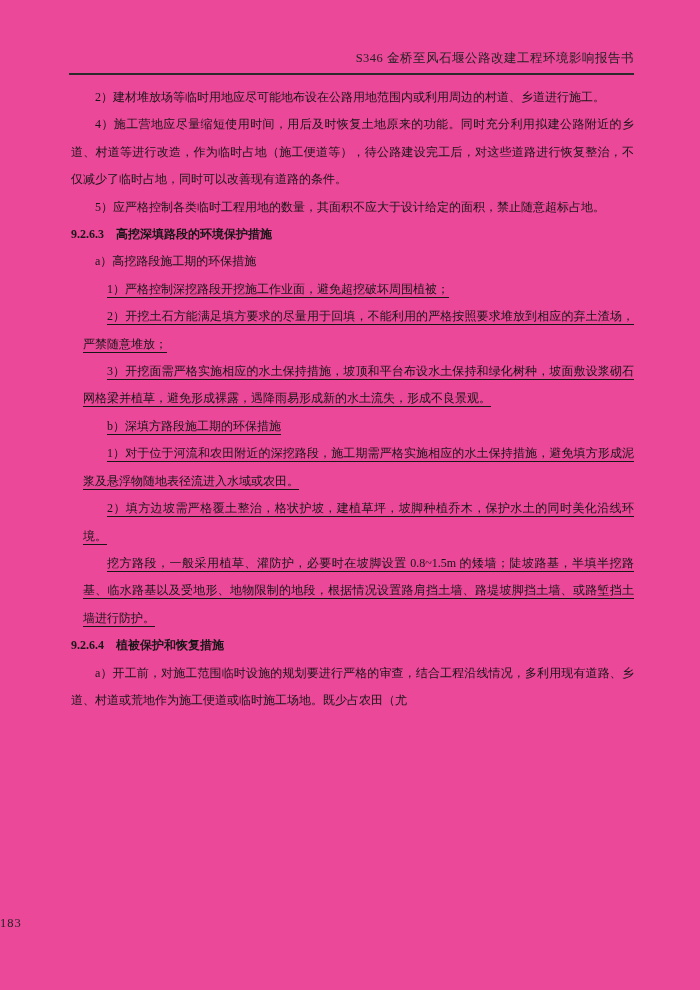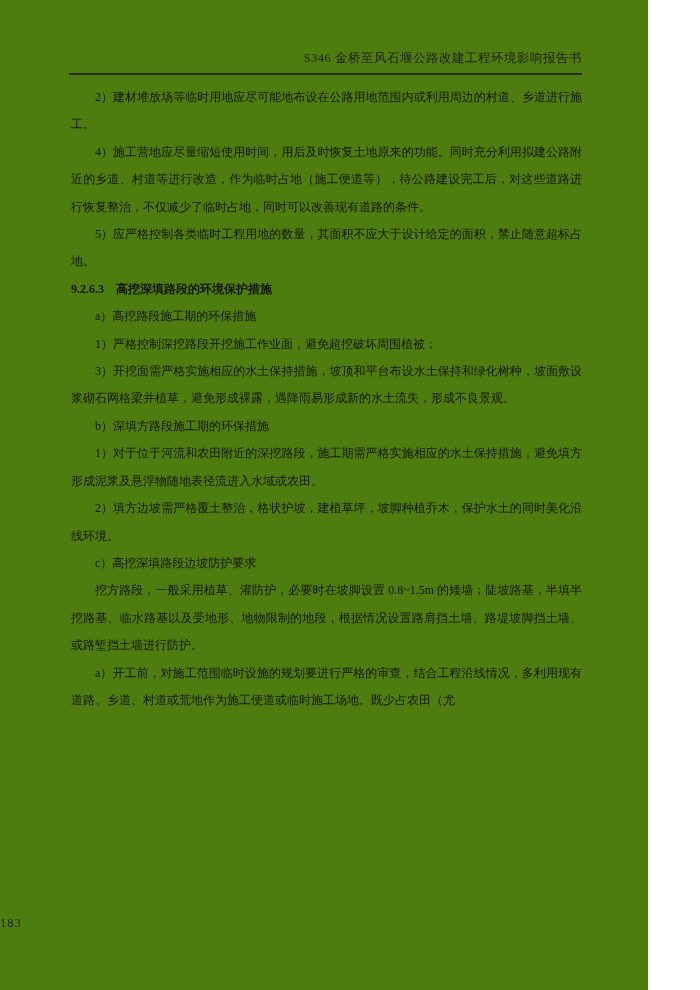--- a/index.html
+++ b/index.html
@@ -5,23 +5,23 @@
   * { margin: 0; padding: 0; box-sizing: border-box; }
   html, body { width: 700px; height: 990px; }
   body {
     background: #ffffff;
     font-family: "Liberation Serif", "DejaVu Serif", serif;
     color: #1c1c1c;
     overflow: hidden;
   }
   .page {
     position: relative;
-    width: 648px;
+    width: 700px;
     height: 990px;
-    background: #4d7c0f;
+    background: #ec4899;
   }
   .page-header {
     position: absolute;
     top: 50px;
     left: 69px;
     right: 66px;
     text-align: right;
     font-size: 12.5px;
     letter-spacing: 0.5px;
     padding-bottom: 6px;
@@ -34,22 +34,24 @@
     left: 71px;
     right: 66px;
     font-size: 12px;
     line-height: 27.4px;
     text-align: justify;
     color: #161616;
   }
   .para { text-indent: 2em; }
   .para.heading { text-indent: 0; font-weight: bold; }
   .para.underline {
+    text-decoration: underline;
     text-decoration-thickness: 1px;
     text-underline-offset: 4px;
+    margin-left: 12px;
   }
   .page-footer {
     position: absolute;
     top: 916px;
     left: 0;
     width: 700px;
     text-align: left;
     font-size: 12.5px;
     letter-spacing: 1px;
     color: #222222;
@@ -64,26 +66,27 @@
     <span>S346 金桥至风石堰公路改建工程环境影响报告书</span>
   </div>
 
   <div class="document-body">
       <p class="para">2）建材堆放场等临时用地应尽可能地布设在公路用地范围内或利用周边的村道、乡道进行施工。</p>
       <p class="para">4）施工营地应尽量缩短使用时间，用后及时恢复土地原来的功能。同时充分利用拟建公路附近的乡道、村道等进行改造，作为临时占地（施工便道等），待公路建设完工后，对这些道路进行恢复整治，不仅减少了临时占地，同时可以改善现有道路的条件。</p>
       <p class="para">5）应严格控制各类临时工程用地的数量，其面积不应大于设计给定的面积，禁止随意超标占地。</p>
       <p class="para heading">9.2.6.3　高挖深填路段的环境保护措施</p>
       <p class="para">a）高挖路段施工期的环保措施</p>
       <p class="para underline">1）严格控制深挖路段开挖施工作业面，避免超挖破坏周围植被；</p>
+      <p class="para underline">2）开挖土石方能满足填方要求的尽量用于回填，不能利用的严格按照要求堆放到相应的弃土渣场，严禁随意堆放；</p>
       <p class="para underline">3）开挖面需严格实施相应的水土保持措施，坡顶和平台布设水土保持和绿化树种，坡面敷设浆砌石网格梁并植草，避免形成裸露，遇降雨易形成新的水土流失，形成不良景观。</p>
       <p class="para underline">b）深填方路段施工期的环保措施</p>
       <p class="para underline">1）对于位于河流和农田附近的深挖路段，施工期需严格实施相应的水土保持措施，避免填方形成泥浆及悬浮物随地表径流进入水域或农田。</p>
       <p class="para underline">2）填方边坡需严格覆土整治，格状护坡，建植草坪，坡脚种植乔木，保护水土的同时美化沿线环境。</p>
-      <p class="para underline">c）高挖深填路段边坡防护要求</p>
       <p class="para underline">挖方路段，一般采用植草、灌防护，必要时在坡脚设置 0.8~1.5m 的矮墙；陡坡路基，半填半挖路基、临水路基以及受地形、地物限制的地段，根据情况设置路肩挡土墙、路堤坡脚挡土墙、或路堑挡土墙进行防护。</p>
+      <p class="para heading">9.2.6.4　植被保护和恢复措施</p>
       <p class="para">a）开工前，对施工范围临时设施的规划要进行严格的审查，结合工程沿线情况，多利用现有道路、乡道、村道或荒地作为施工便道或临时施工场地。既少占农田（尤</p>
     </div>
 
   <div class="page-footer">
     <span>183</span>
   </div>
 
 </div>
 
 </body></html>

